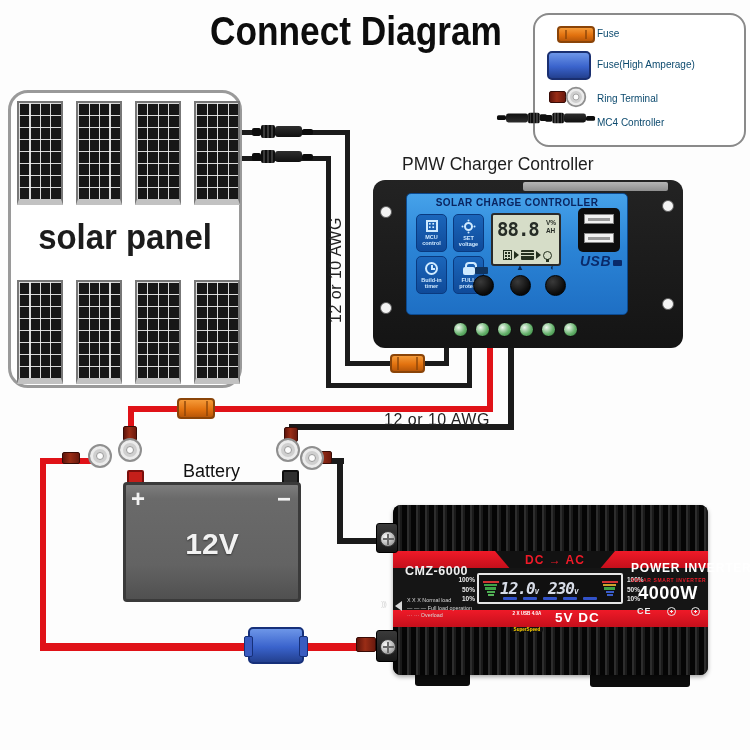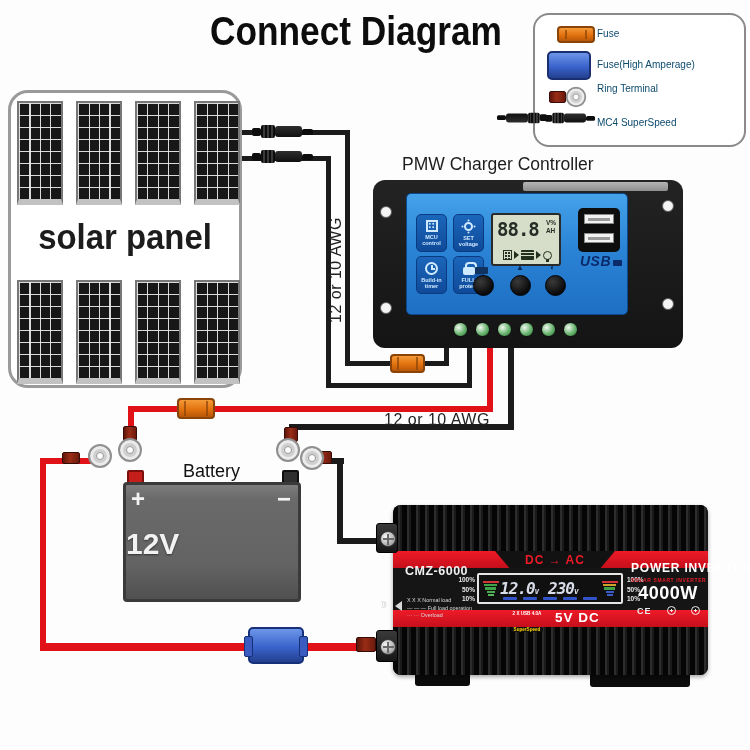--- a/index.html
+++ b/index.html
@@ -76,21 +76,21 @@
 
   
   .awg-v{position:absolute;left:327px;top:213px;height:110px;font-size:16px;color:#222;writing-mode:vertical-rl;transform:rotate(180deg);letter-spacing:.5px}
   .awg-h{position:absolute;left:384px;top:411px;font-size:16px;color:#222;letter-spacing:.5px}
 
   
   .batt-label{position:absolute;left:183px;top:461px;font-size:18px;color:#111}
   .battery{position:absolute;left:123px;top:482px;width:178px;height:120px;background:linear-gradient(180deg,#7d7d7d 0%,#6a6a6a 12%,#636363 70%,#505050 100%);border:3px solid #3a3a3a;border-radius:4px;z-index:3}
   .battery .plus{position:absolute;left:5px;top:0px;font-size:24px;font-weight:bold;color:#f2f2f2}
   .battery .minus{position:absolute;right:7px;top:0px;font-size:24px;font-weight:bold;color:#f2f2f2}
-  .battery .volt{position:absolute;left:0;top:42px;width:100%;font-size:30px;font-weight:bold;color:#f2f2f2;text-shadow:0 1px 2px rgba(0,0,0,.5)}
+  .battery .volt{position:absolute;left:0;top:42px;width:100%;text-align:center;font-size:30px;font-weight:bold;color:#f2f2f2;text-shadow:0 1px 2px rgba(0,0,0,.5)}
   .post{position:absolute;z-index:3;border-radius:2px}
 
   
   .inv{position:absolute;left:393px;top:505px;width:315px;height:170px;background:#141414;border-radius:8px;z-index:3;box-shadow:0 2px 4px rgba(0,0,0,.35)}
   .inv .fins{position:absolute;left:0;width:100%;background:repeating-linear-gradient(90deg,#050505 0 5px,#2d2d2d 5px 7px,#1a1a1a 7px 9px)}
   .inv .ftop{top:0;height:46px;border-radius:8px 8px 0 0}
   .inv .fbot{top:122px;height:48px;border-radius:0 0 8px 8px}
   .inv .stripe{position:absolute;left:0;width:100%;background:linear-gradient(180deg,#ef1a28,#c50f1b)}
   .inv .s1{top:46px;height:17px}
   .inv .s2{top:105px;height:17px}
@@ -105,21 +105,21 @@
   .ilcd .digits small{font-size:8px;letter-spacing:0}
   .ilcd .chips{position:absolute;left:24px;right:24px;bottom:2px;display:flex;justify-content:space-between}
   .ilcd .chips i{display:block;width:14px;height:3.5px;background:#3252c8;border-radius:1px}
   .scale{position:absolute;font-size:6.5px;color:#e8e8e8;line-height:9.5px;font-weight:bold}
   .scale.sl{left:62px;top:70px;width:20px;text-align:right}
   .scale.sr{left:234px;top:70px;text-align:left}
   .brand{position:absolute;left:238px;top:56px;width:74px;text-align:center}
   .brand .b1{font-size:12px;font-weight:bold;color:#fff;letter-spacing:.8px;white-space:nowrap}
   .brand .b2{font-size:5px;font-weight:bold;color:#ef1a28;letter-spacing:.6px;margin-top:2px;white-space:nowrap}
   .brand .b3{font-size:19px;font-weight:bold;color:#fff;letter-spacing:.5px;line-height:20px;transform:scaleX(.95)}
-  .certs{position:absolute;left:244px;top:101px;display:flex;gap:15px}
+  .certs{position:absolute;left:244px;top:101px;display:flex;align-items:center;gap:15px}
   .certs .ce{font-size:9px;font-weight:bold;color:#ececec;letter-spacing:1px}
   .certs .cc{width:9px;height:9px;border-radius:50%;border:1.5px solid #ececec;background:radial-gradient(#ececec 1px,transparent 1.2px)}
   .loadleg{position:absolute;left:2px;top:92px;width:88px}
   .loadleg .row{font-size:5.4px;color:#d8d8d8;line-height:7.5px;white-space:nowrap}
   .spk{position:absolute;left:2px;top:96px;width:0;height:0;border-top:5px solid transparent;border-bottom:5px solid transparent;border-right:7px solid #d8d8d8}
   .spk:after{content:')))';position:absolute;left:-14px;top:-7px;font-size:8px;color:#d8d8d8;letter-spacing:-1px}
   .usbbadge{position:absolute;left:112px;top:106px;width:44px;text-align:center}
   .usbbadge .u1{font-size:4.6px;font-weight:bold;color:#fff;line-height:5.5px;white-space:nowrap}
   .usbbadge .u2{font-size:4.6px;font-weight:bold;color:#ffd200;line-height:5.5px;background:#111;border-radius:2px;display:inline-block;padding:0 3px}
   .usb5v{position:absolute;left:162px;top:105px;font-size:13.5px;font-weight:bold;color:#fff;letter-spacing:1px}
@@ -147,37 +147,37 @@
 
     <div class="abs fuse-b" style="left:12px;top:36px;width:44px;height:29px"></div>
     <div class="lg-label" style="left:62px;top:44px">Fuse(High Amperage)</div>
 
     <div>
       <div class="crimp" style="left:14px;top:76px;width:17px;height:12px"></div>
       <div class="ring" style="left:29px;top:70px;transform:scale(.85)">
           <i></i>
         </div>
     </div>
-    <div class="lg-label" style="left:62px;top:68px">Ring Terminal</div>
+    <div class="lg-label" style="left:62px;top:78px">Ring Terminal</div>
 
     <div>
       <div class="mc4" style="left:10px;top:96px;transform:scale(.82);transform-origin:left top">
           <span class="p1"></span>
           <span class="p2"></span>
           <span class="p3"></span>
           <span class="p4"></span>
         </div>
       <div class="mc4" style="left:12px;top:110px;transform:scale(.82) rotate(180deg);transform-origin:left top">
           <span class="p1"></span>
           <span class="p2"></span>
           <span class="p3"></span>
           <span class="p4"></span>
         </div>
     </div>
-    <div class="lg-label" style="left:62px;top:102px">MC4 SuperSpeed</div>
+    <div class="lg-label" style="left:62px;top:102px">MC4 Controller</div>
   </div>
 
   <div class="solar">
     <div class="sp" style="left:6px;top:8px"></div>
     <div class="sp" style="left:65px;top:8px"></div>
     <div class="sp" style="left:124px;top:8px"></div>
     <div class="sp" style="left:183px;top:8px"></div>
     <div class="sp" style="left:6px;top:187px"></div>
     <div class="sp" style="left:65px;top:187px"></div>
     <div class="sp" style="left:124px;top:187px"></div>
@@ -214,20 +214,21 @@
   <div class="ctrl-label">PMW Charger Controller</div>
 
   <div class="ctrl">
     <div class="topstrip"></div>
     <div class="hole" style="left:7px;top:26px"></div>
     <div class="hole" style="left:7px;top:122px"></div>
     <div class="hole" style="left:289px;top:20px"></div>
     <div class="hole" style="left:289px;top:118px"></div>
 
     <div class="panel">
+      <div class="hdr">SOLAR CHARGE CONTROLLER</div>
 
       <div class="cbtn" style="left:9px;top:20px">
         <span class="i-mcu"></span>
         <span class="lbl">MCU
 control</span>
       </div>
       <div class="cbtn" style="left:46px;top:20px">
         <span class="i-gear"></span>
         <span class="lbl">SET
 voltage</span>

